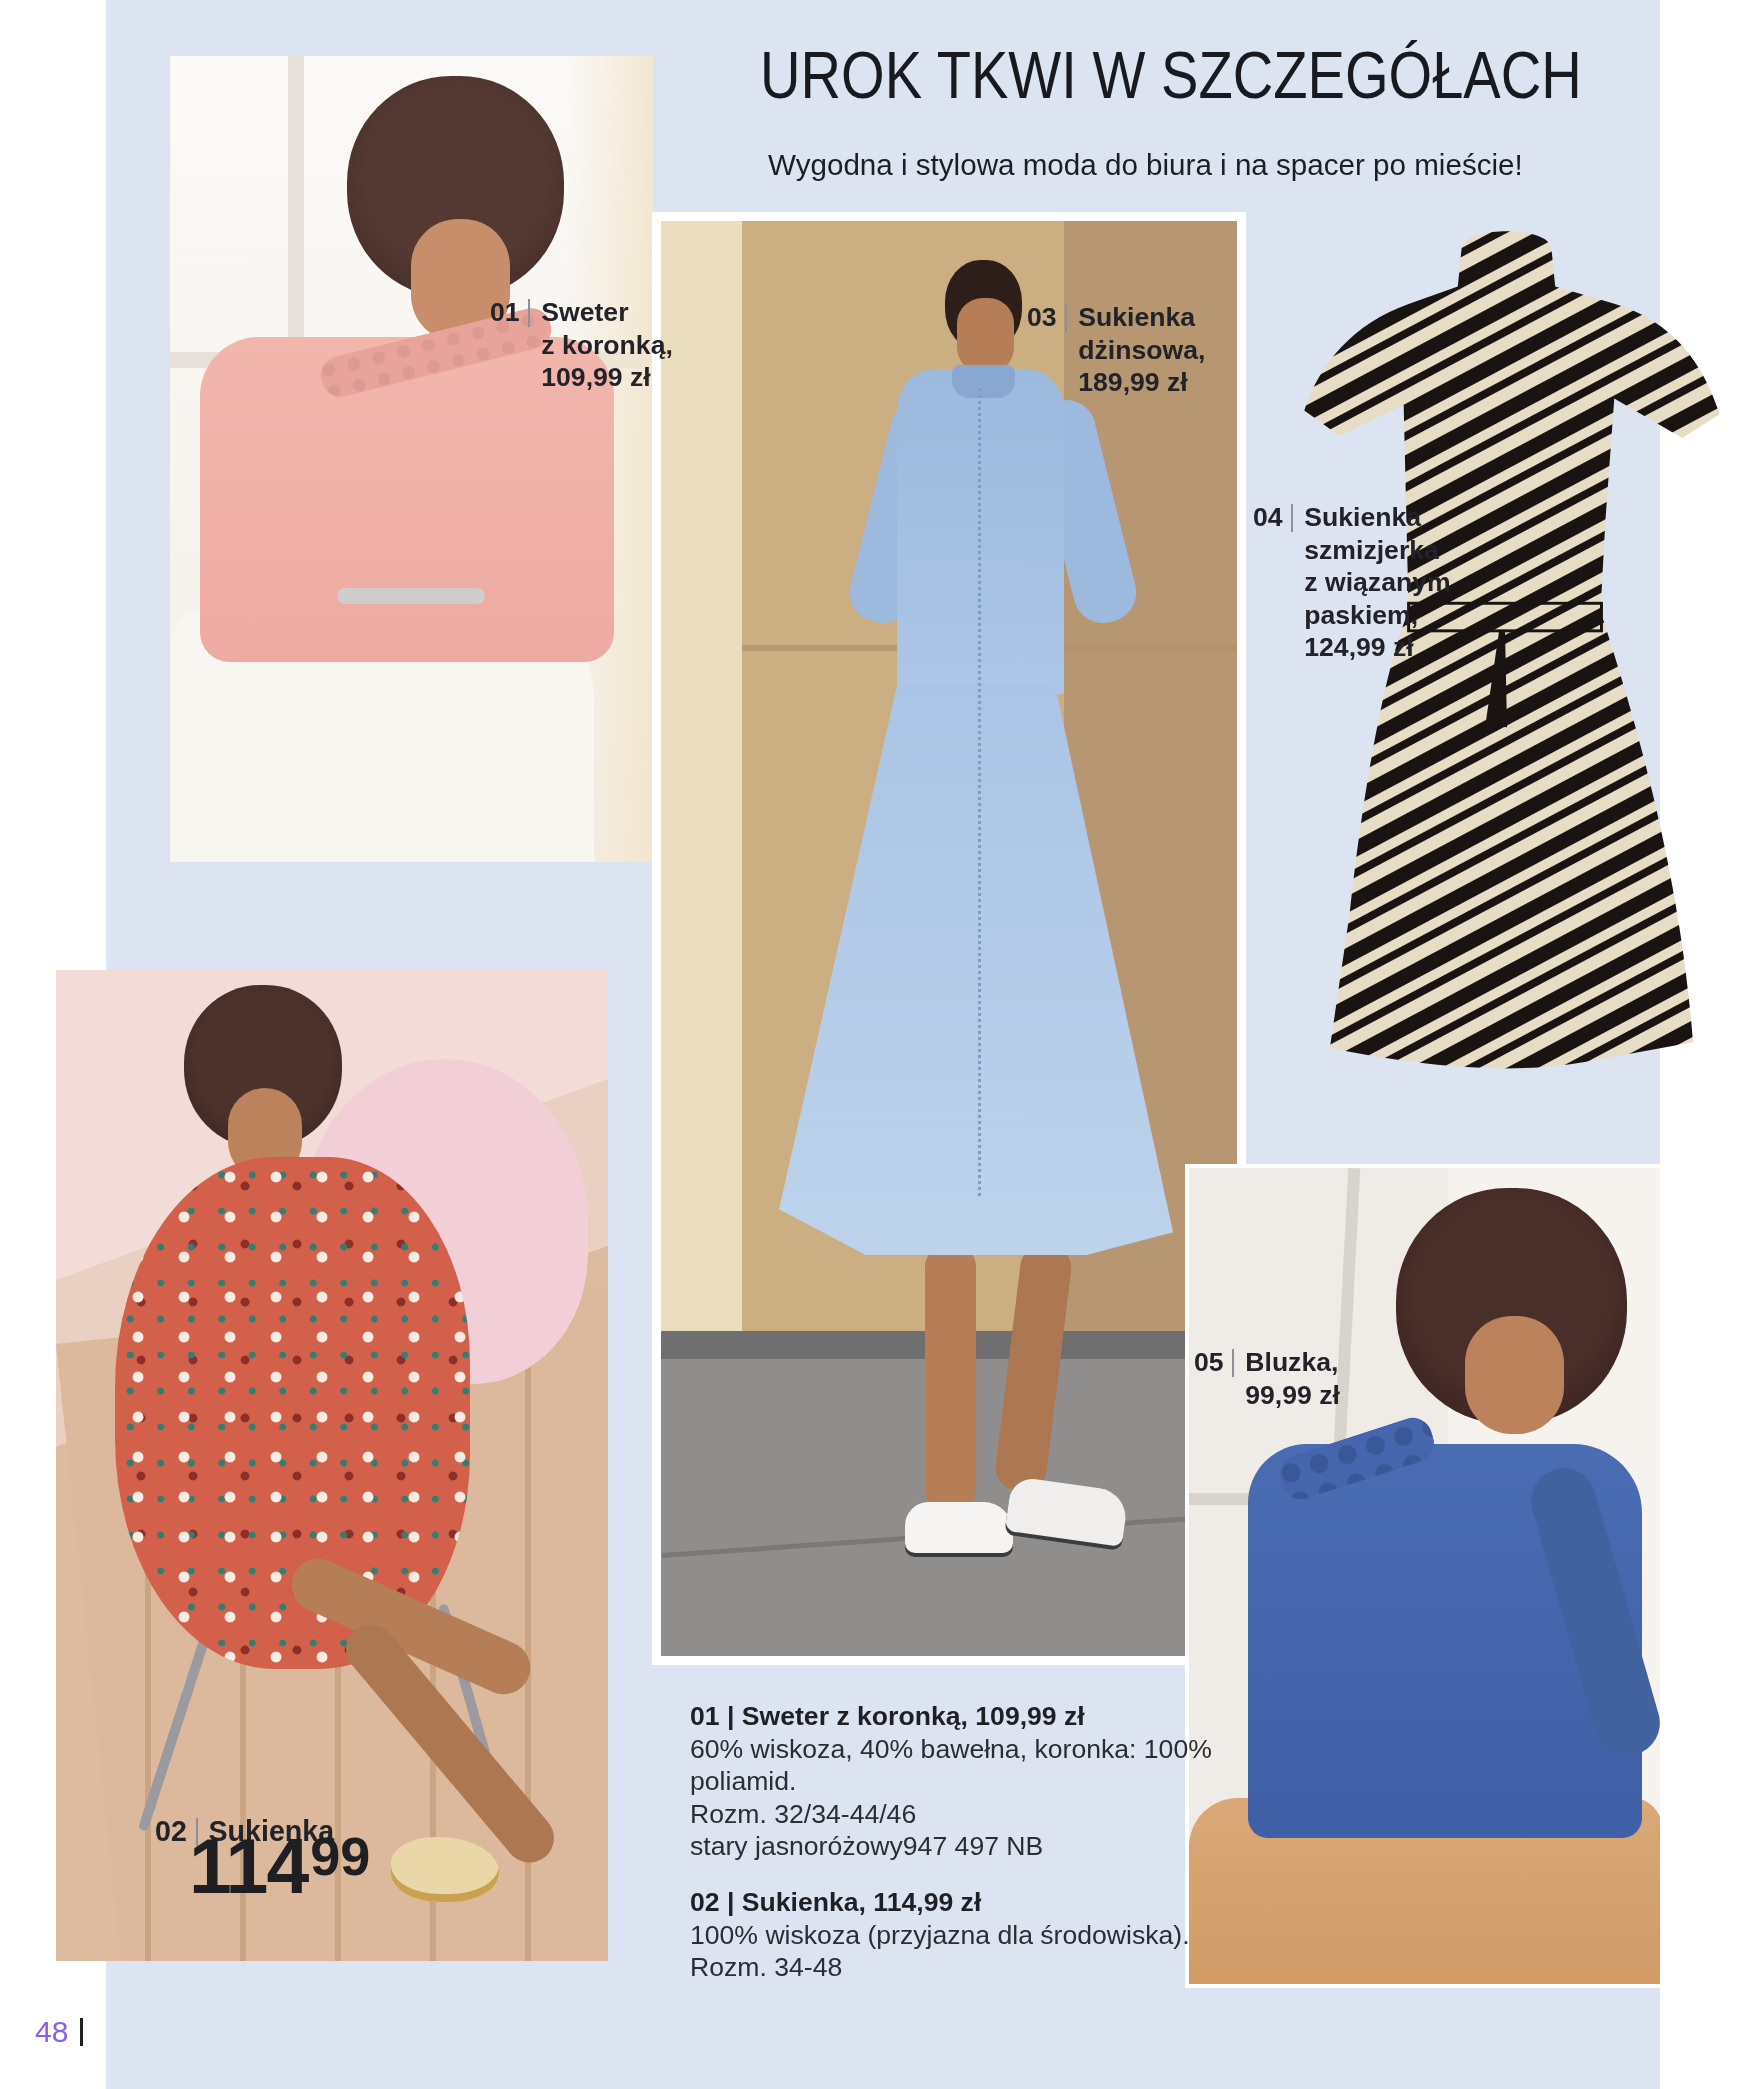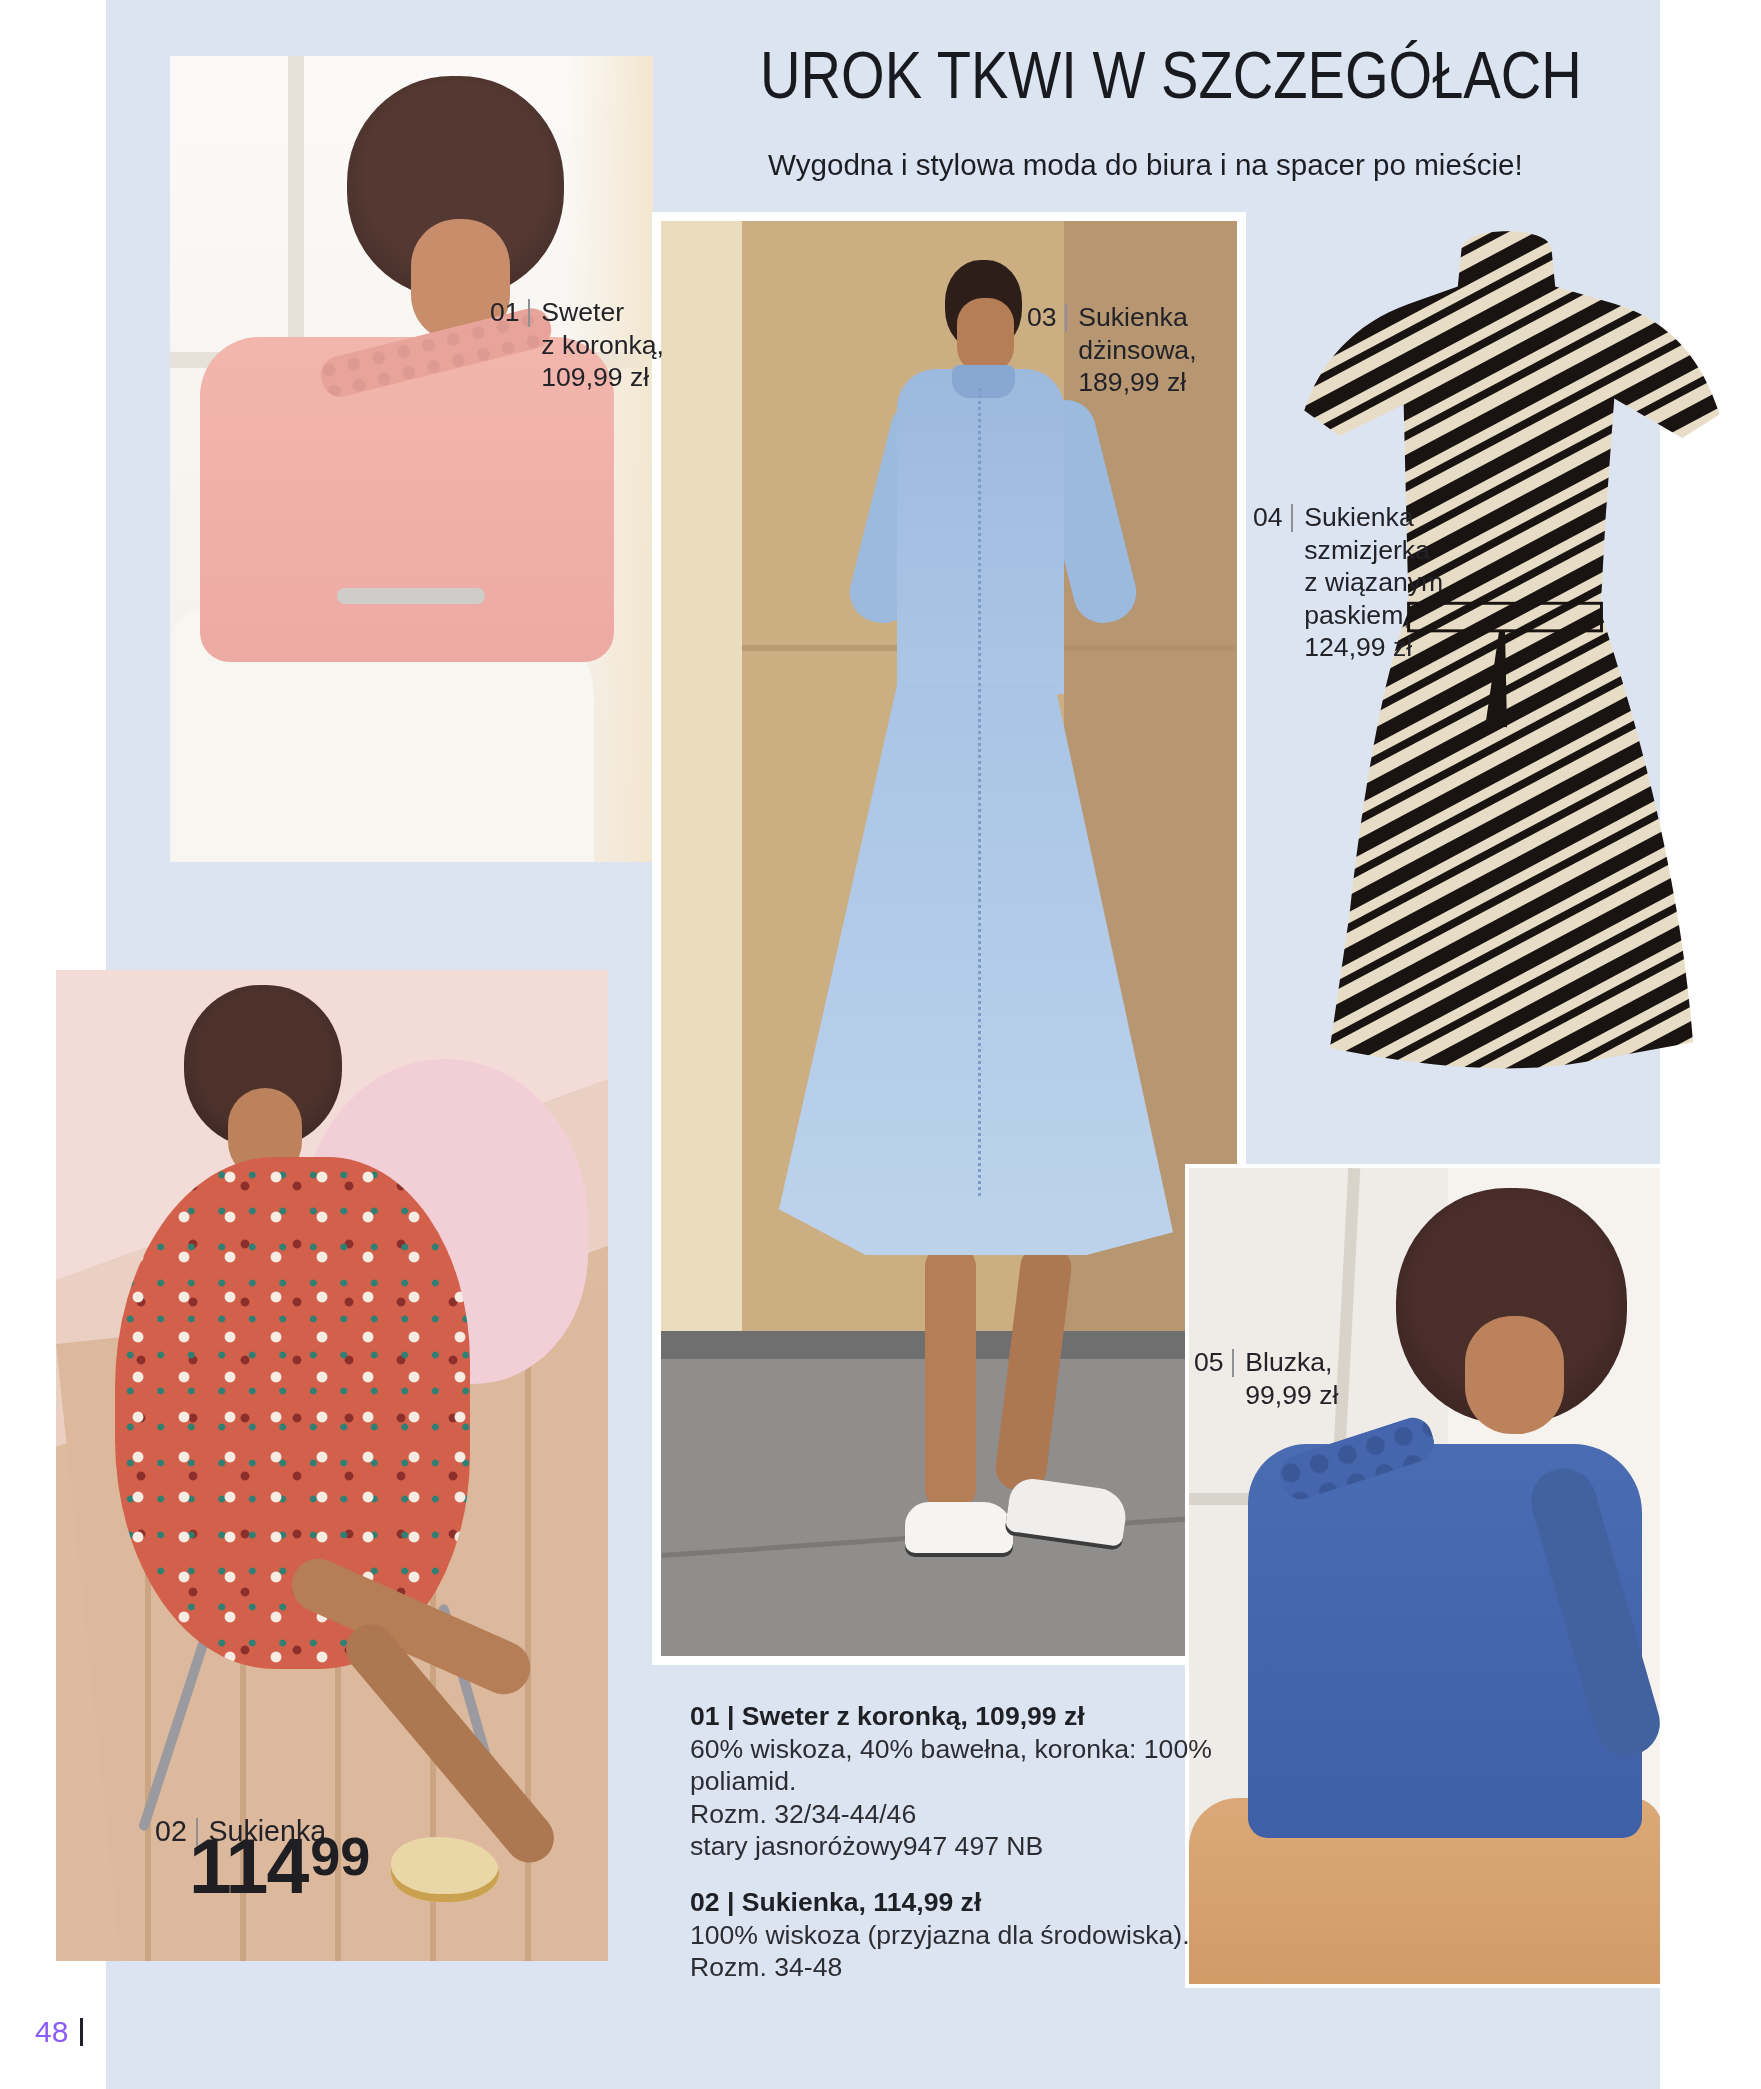--- a/index.html
+++ b/index.html
@@ -77,21 +77,21 @@
   .phb .hairb{position:absolute;left:207px;top:19.7px;width:231px;height:236px;background:radial-gradient(circle at 50% 45%,#4a2e2a 0 55%,#2f1d1a 100%);border-radius:48%;}
   .phb .faceb{position:absolute;left:276px;top:148px;width:99px;height:118px;background:#bb825c;border-radius:47px;}
   .phb .blouse{position:absolute;left:59px;top:276px;width:394px;height:394px;background:linear-gradient(180deg,#4a6cb3,#3f5fa6);border-radius:59px 69px 19.7px 19.7px;}
   .phb .ruffle{position:absolute;left:89px;top:268px;width:158px;height:45px;background:
        radial-gradient(circle 9.9px at 11.8px 15.8px,#3a5798 0 8.9px,transparent 9.9px) 0 0/29.6px 29.6px,#4566ad;
        border-radius:19.7px;transform:rotate(-18deg);}
   .phb .pantsb{position:absolute;left:0px;top:630px;width:473px;height:187px;background:linear-gradient(180deg,#dba877,#d09b67);border-radius:49px 29.6px 0 0;}
   .phb .armb{position:absolute;left:374px;top:296px;width:65px;height:296px;background:#41619f;border-radius:32.5px;transform:rotate(-16deg);}
 
   
-  .plabel{position:absolute;display:flex;align-items:flex-start;font-size:26.6px;line-height:32.5px;font-weight:400;color:#222228;z-index:5;justify-content:space-between;}
+  .plabel{position:absolute;display:flex;align-items:flex-start;font-size:26.6px;line-height:32.5px;font-weight:700;color:#222228;z-index:5;justify-content:space-between;}
   .plabel .lnum{flex:0 0 auto;}
   .plabel .lbar{flex:0 0 auto;width:2px;height:27.6px;background:#8f8f98;margin:3px 10.8px 0 8.9px;}
   .plabel .llines span{display:block;white-space:nowrap;}
   .lab01{left:490px;top:296px;}
   .lab03{left:1027px;top:301px;}
   .lab04{left:1253px;top:469px;margin-top:32px;}
   .lab05{left:1194px;top:1346px;}
   .lab02{left:155px;top:1815px;font-size:28.6px;}
 
   .bigprice{position:absolute;left:189px;top:1828px;z-index:5;color:#1e1e23;font-weight:600;

